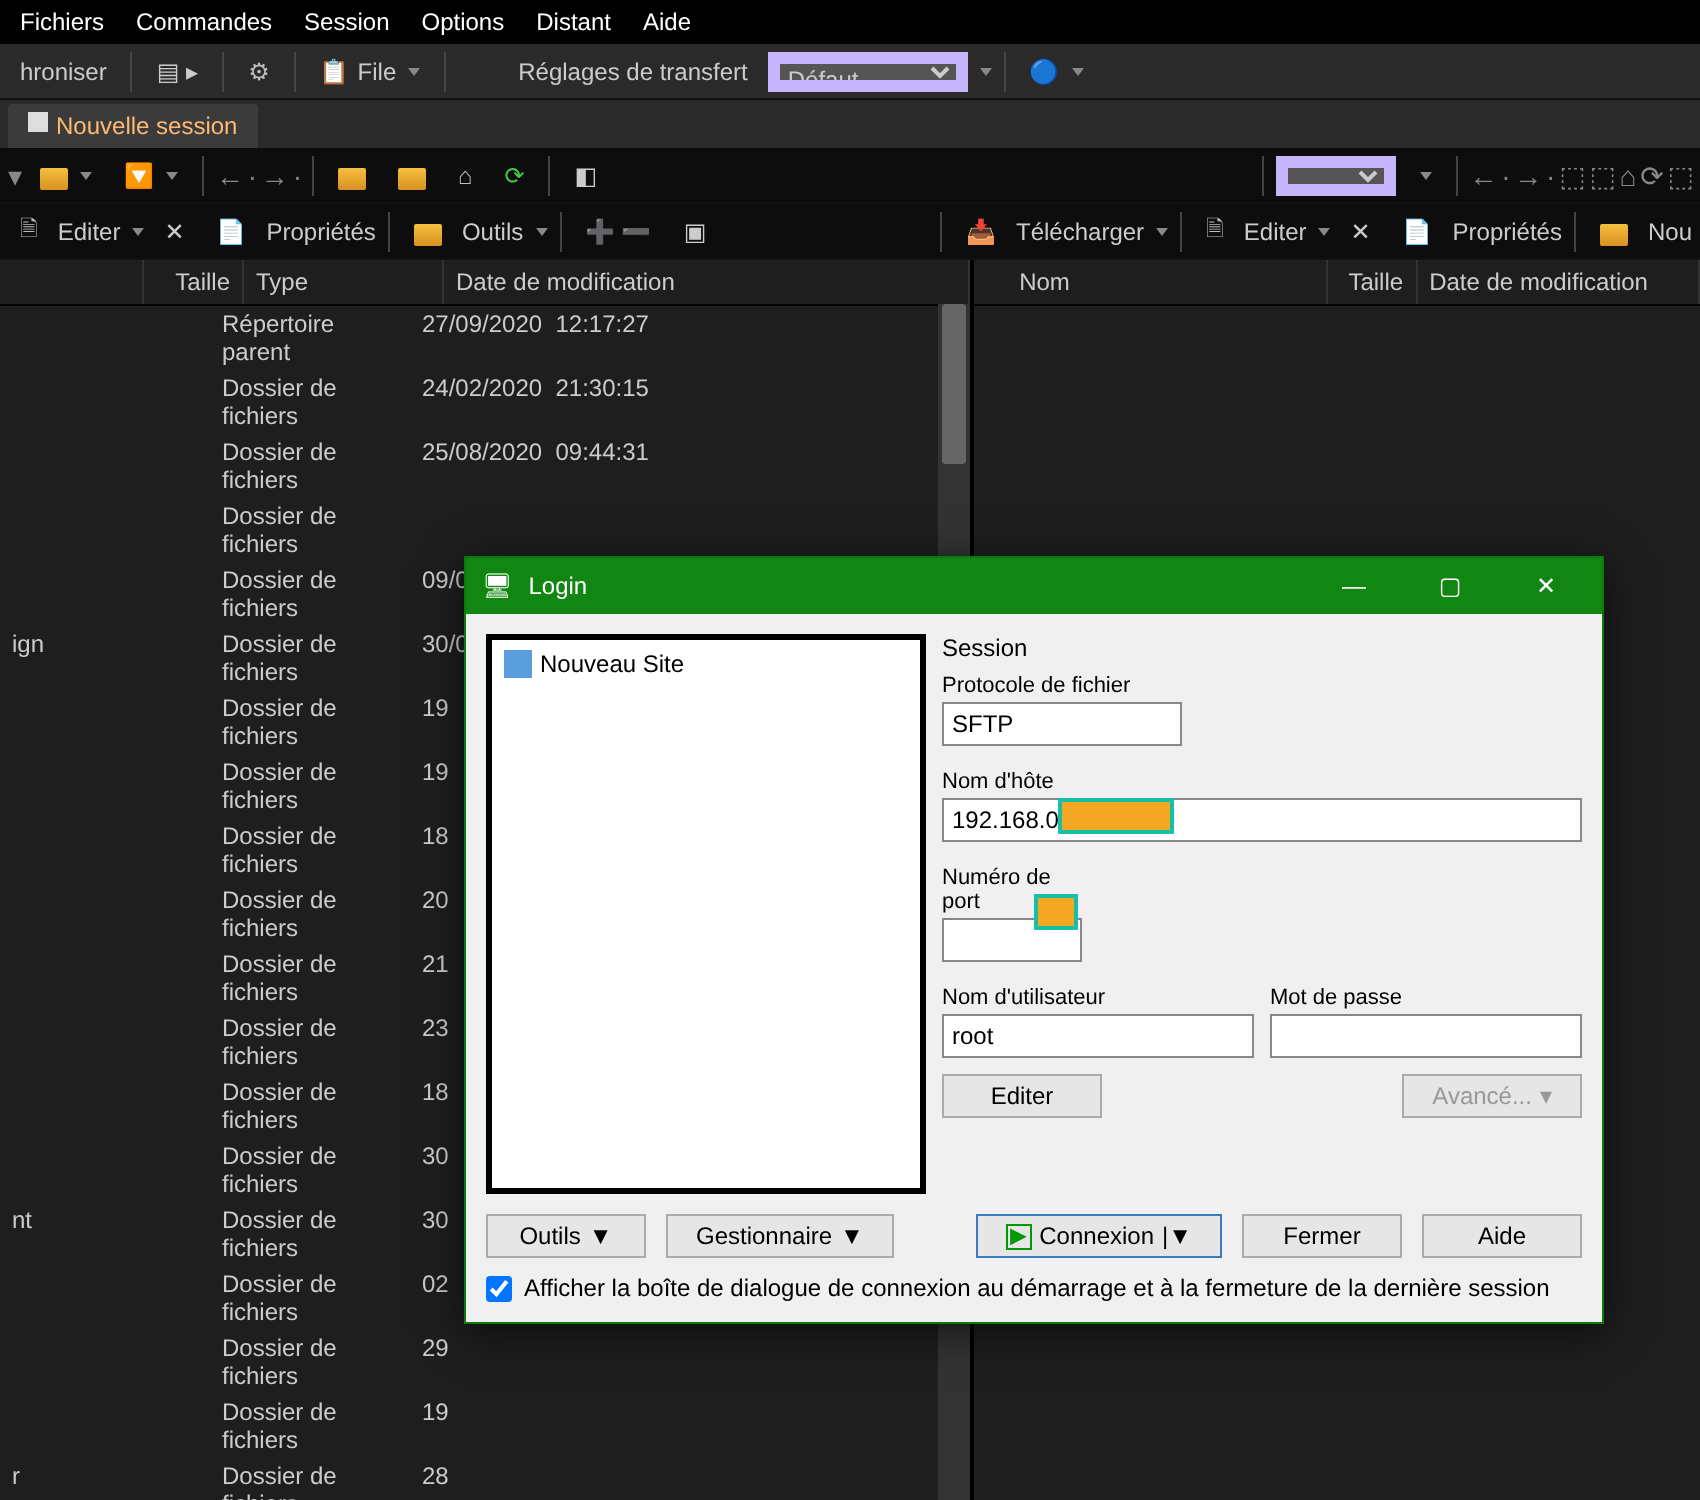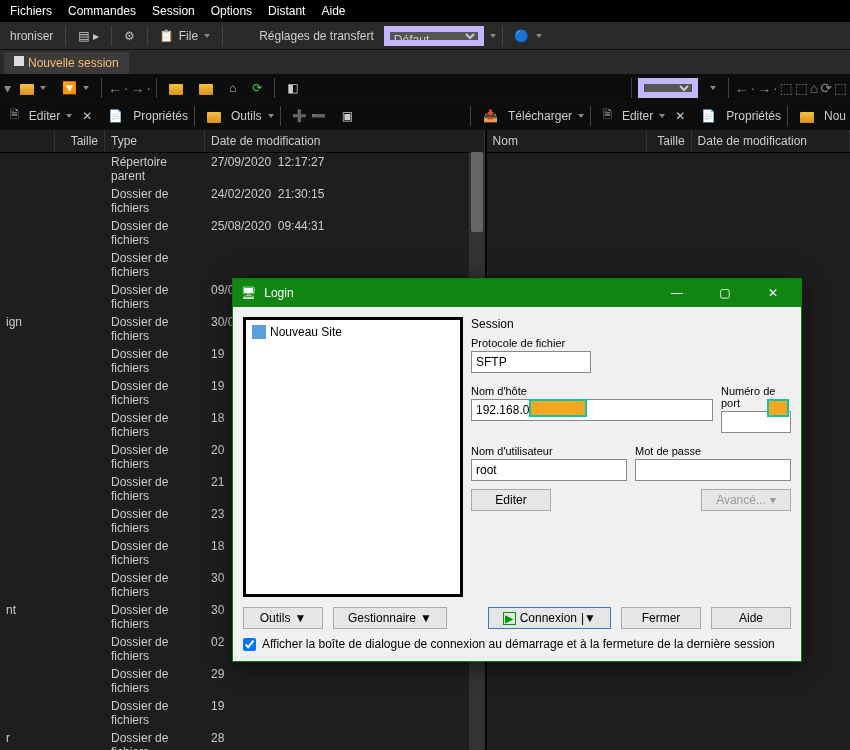--- a/index.html
+++ b/index.html
@@ -24,21 +24,21 @@
 .tab { background:#3b3b3b; color:#fdba74; padding:4px 10px; border-radius:2px 2px 0 0; margin-left:4px; display:flex; gap:4px;}
 .tab .sq { width:10px; height:10px; background:#ddd; }
 
 
 .panes { display:flex; height:calc(100% - 22px - 28px - 24px - 28px - 28px); }
 .pane { flex:1; display:flex; flex-direction:column; background:#1e1e1e; }
 .pane.right { flex:0.75; border-left:2px solid #000; }
 
 
 .grid { flex:1; overflow:auto; background:#1e1e1e; position:relative; }
-.ghdr { display:flex; background:#1e1e1e; color:#ccc; position:sticky; top:0; border-bottom:1px solid #000; }
+.ghdr { display:flex; background:#1e1e1e; color:#ccc; position:sticky; top:0; border-bottom:1px solid #000;padding-left:17px; }
 .ghdr > div { padding:4px 6px; border-right:1px solid #333; }
 .col-name { width:55px; }
 .col-size { width:50px; text-align:right;}
 .col-type { width:100px; }
 .col-date { flex:1; }
 .grow { display:flex; color:#ccc; }
 .grow > div { padding:2px 6px; }
 .grow .col-type { width:100px; }
 .grow .col-date { flex:1; white-space:pre; }
 .grow .col-name { width:55px; overflow:hidden; white-space:nowrap; }
@@ -52,21 +52,21 @@
 .dlg-title .spacer { flex:1; }
 .dlg-title .winbtn { width:40px; height:28px; display:flex; align-items:center; justify-content:center; color:#fff; }
 .dlg-body { display:flex; padding:10px; gap:8px; }
 .sites { width:220px; border:3px solid #000000; background:#fff; height:280px; padding:4px;}
 .sites .node { display:flex; align-items:center; gap:4px; padding:1px 2px; }
 .sites .node.sel { background:#cde8ff; }
 .sm-ico { width:14px; height:14px; background:#5a9edb; display:inline-block; }
 .sess { flex:1; }
 .sess label { display:block; margin:4px 0 2px 0; color:#000; font-size:11px;}
 .sess input[type=text],.sess input[type=password] { border:1px solid #888; padding:2px 4px; background:#fff; height:22px; }
-.row-host { display:flex; gap:8px; }
+.row-host { display:flex; gap:8px;flex-direction:column; }
 .row-host .host { flex:1; position:relative;}
 .row-host .port { width:70px; position:relative;}
 .row-up { display:flex; gap:8px; }
 .row-up > div { flex:1; }
 .btnrow { display:flex; gap:10px; margin-top:8px; justify-content:space-between;}
 .dlgbtn { background:#e6e6e6; border:1px solid #aaa; padding:3px 14px; min-width:80px; display:flex; align-items:center; justify-content:center; gap:4px;}
 .dlgbtn.dis { color:#999; }
 .dlg-bottom { padding:0 10px 10px 10px; }
 .dlg-bottom .btnline { display:flex; gap:10px; margin-bottom:8px; }
 .dlg-bottom .btnline .spacer { flex:1; }

